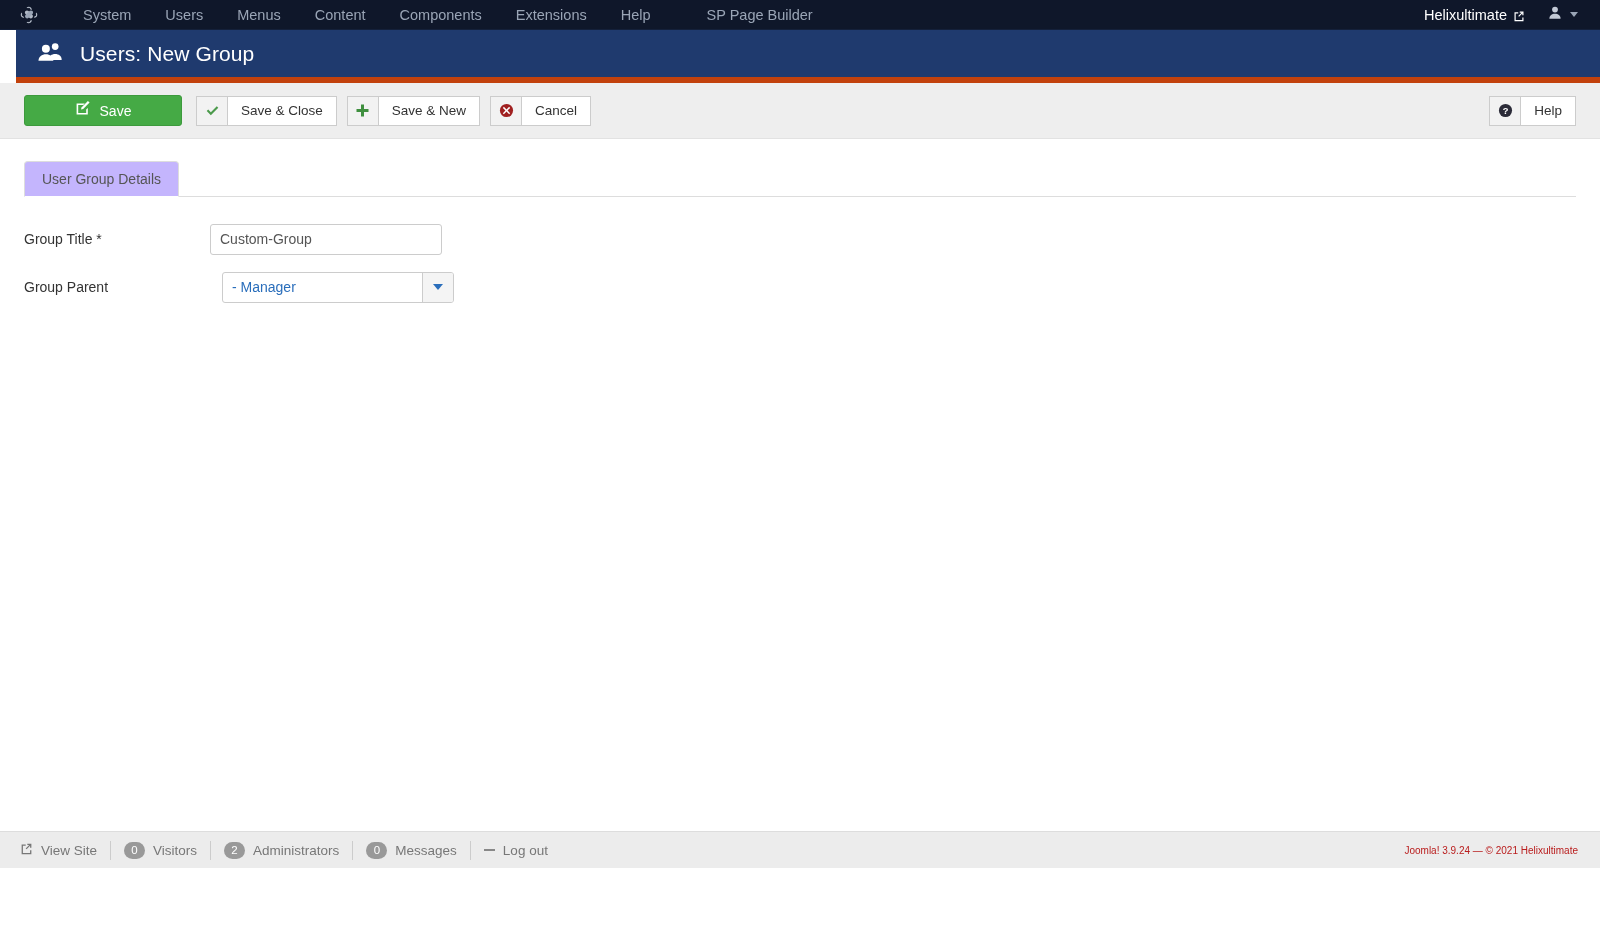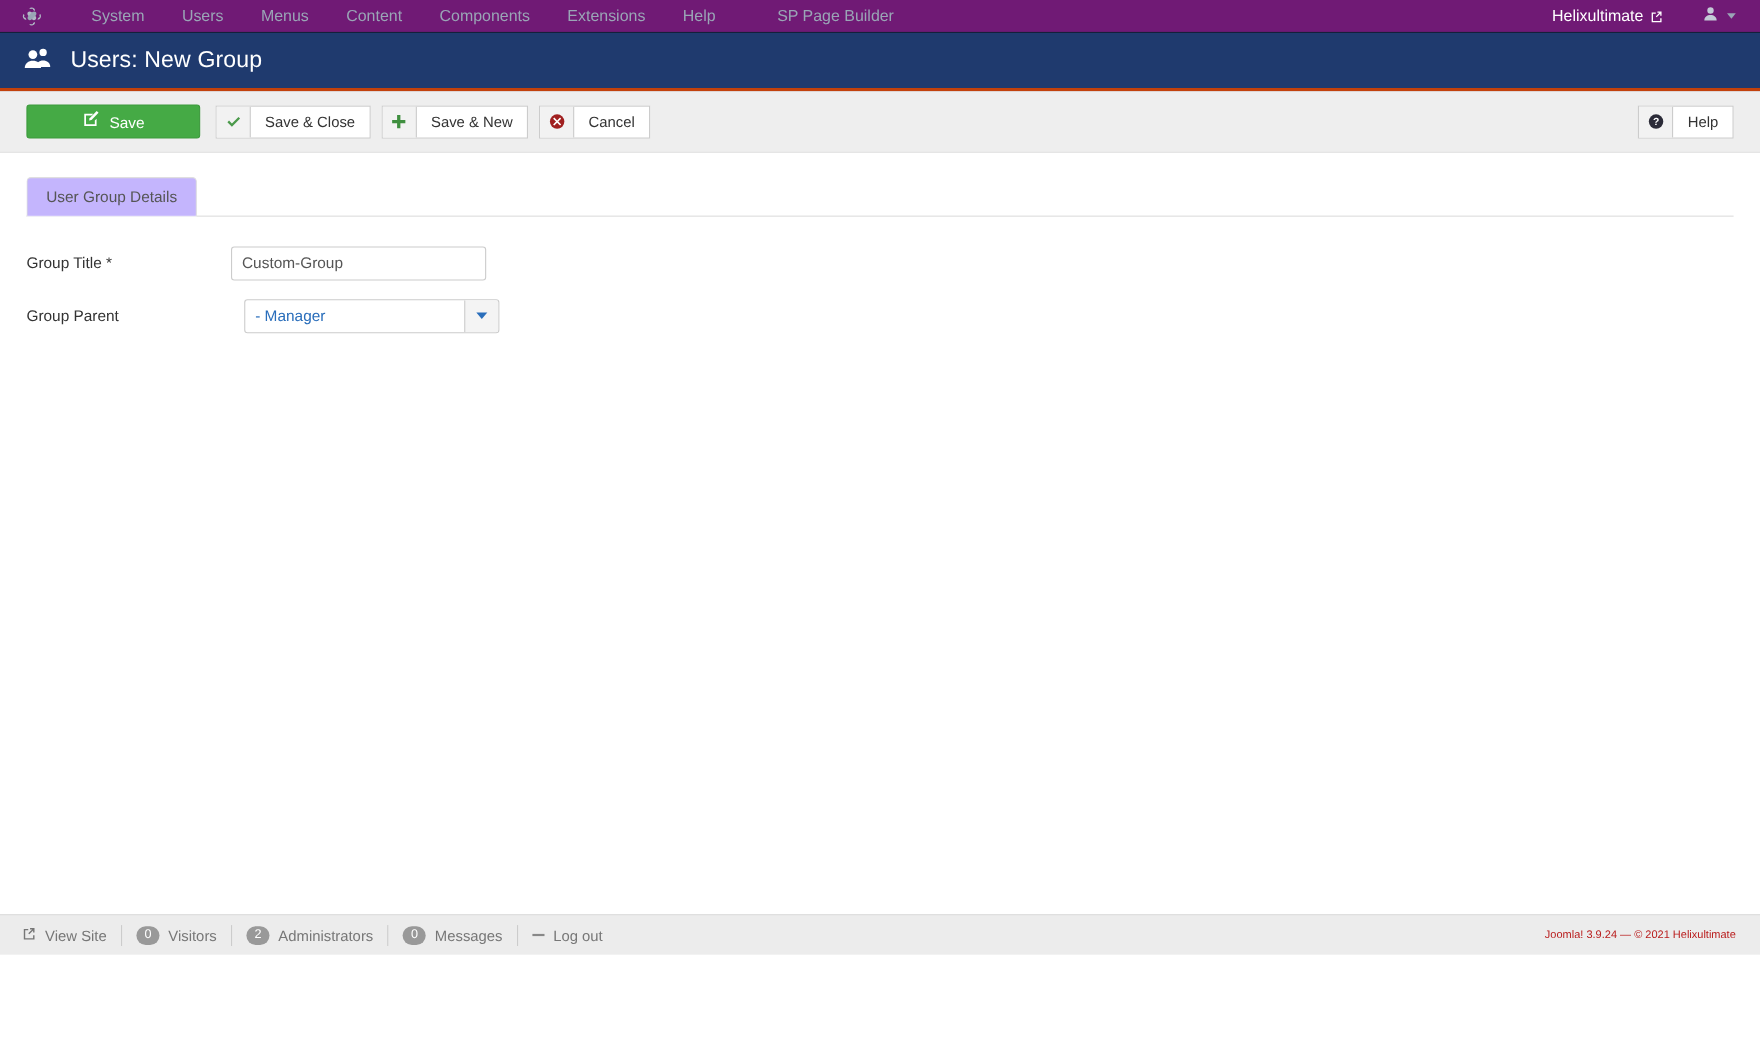--- a/index.html
+++ b/index.html
@@ -7,21 +7,21 @@
     margin: 0; padding: 0;
     width: 1600px; height: 949px;
     background: #ffffff;
     font-family: "Liberation Sans", sans-serif;
     overflow: hidden;
   }
 
   
   .topbar {
     height: 30px;
-    background: #701a75;
+    background: #0f172a;
     display: flex;
     align-items: center;
     padding: 0 14px 0 18px;
     border-bottom: 1px solid #14203a;
   }
   .topbar-logo {
     width: 22px; height: 22px;
     display: flex; align-items: center; justify-content: center;
     margin-right: 26px;
     flex: 0 0 auto;
@@ -32,21 +32,21 @@
     font-size: 14.5px;
     padding: 0 17px;
     line-height: 30px;
     white-space: nowrap;
     cursor: pointer;
   }
   .topbar-item.spaced { margin-left: 22px; }
   .topbar-right {
     margin-left: auto;
     display: flex;
-    gap: 22px;
+    gap: 9px;
     padding-right: 8px;
   }
   .site-name {
     color: #ffffff;
     font-size: 14.5px;
     display: flex;
     align-items: center;
     gap: 6px;
     cursor: pointer;
   }
@@ -64,21 +64,22 @@
     border-top: 5px solid #9aa5b6;
   }
 
   
   .pageheader {
     height: 53px;
     background: #1f3a6e;
     display: flex;
     align-items: center;
     padding: 0 18px 0 22px;
-    border-bottom: 3px solid #c2410c;
+    border-bottom: 6px solid #c2410c;
+    margin-left: 16px;
   }
   .pageheader .title-wrap {
     display: flex; align-items: center; gap: 16px;
   }
   .page-title {
     color: #ffffff;
     font-size: 21px;
     font-weight: normal;
     letter-spacing: 0.1px;
   }

